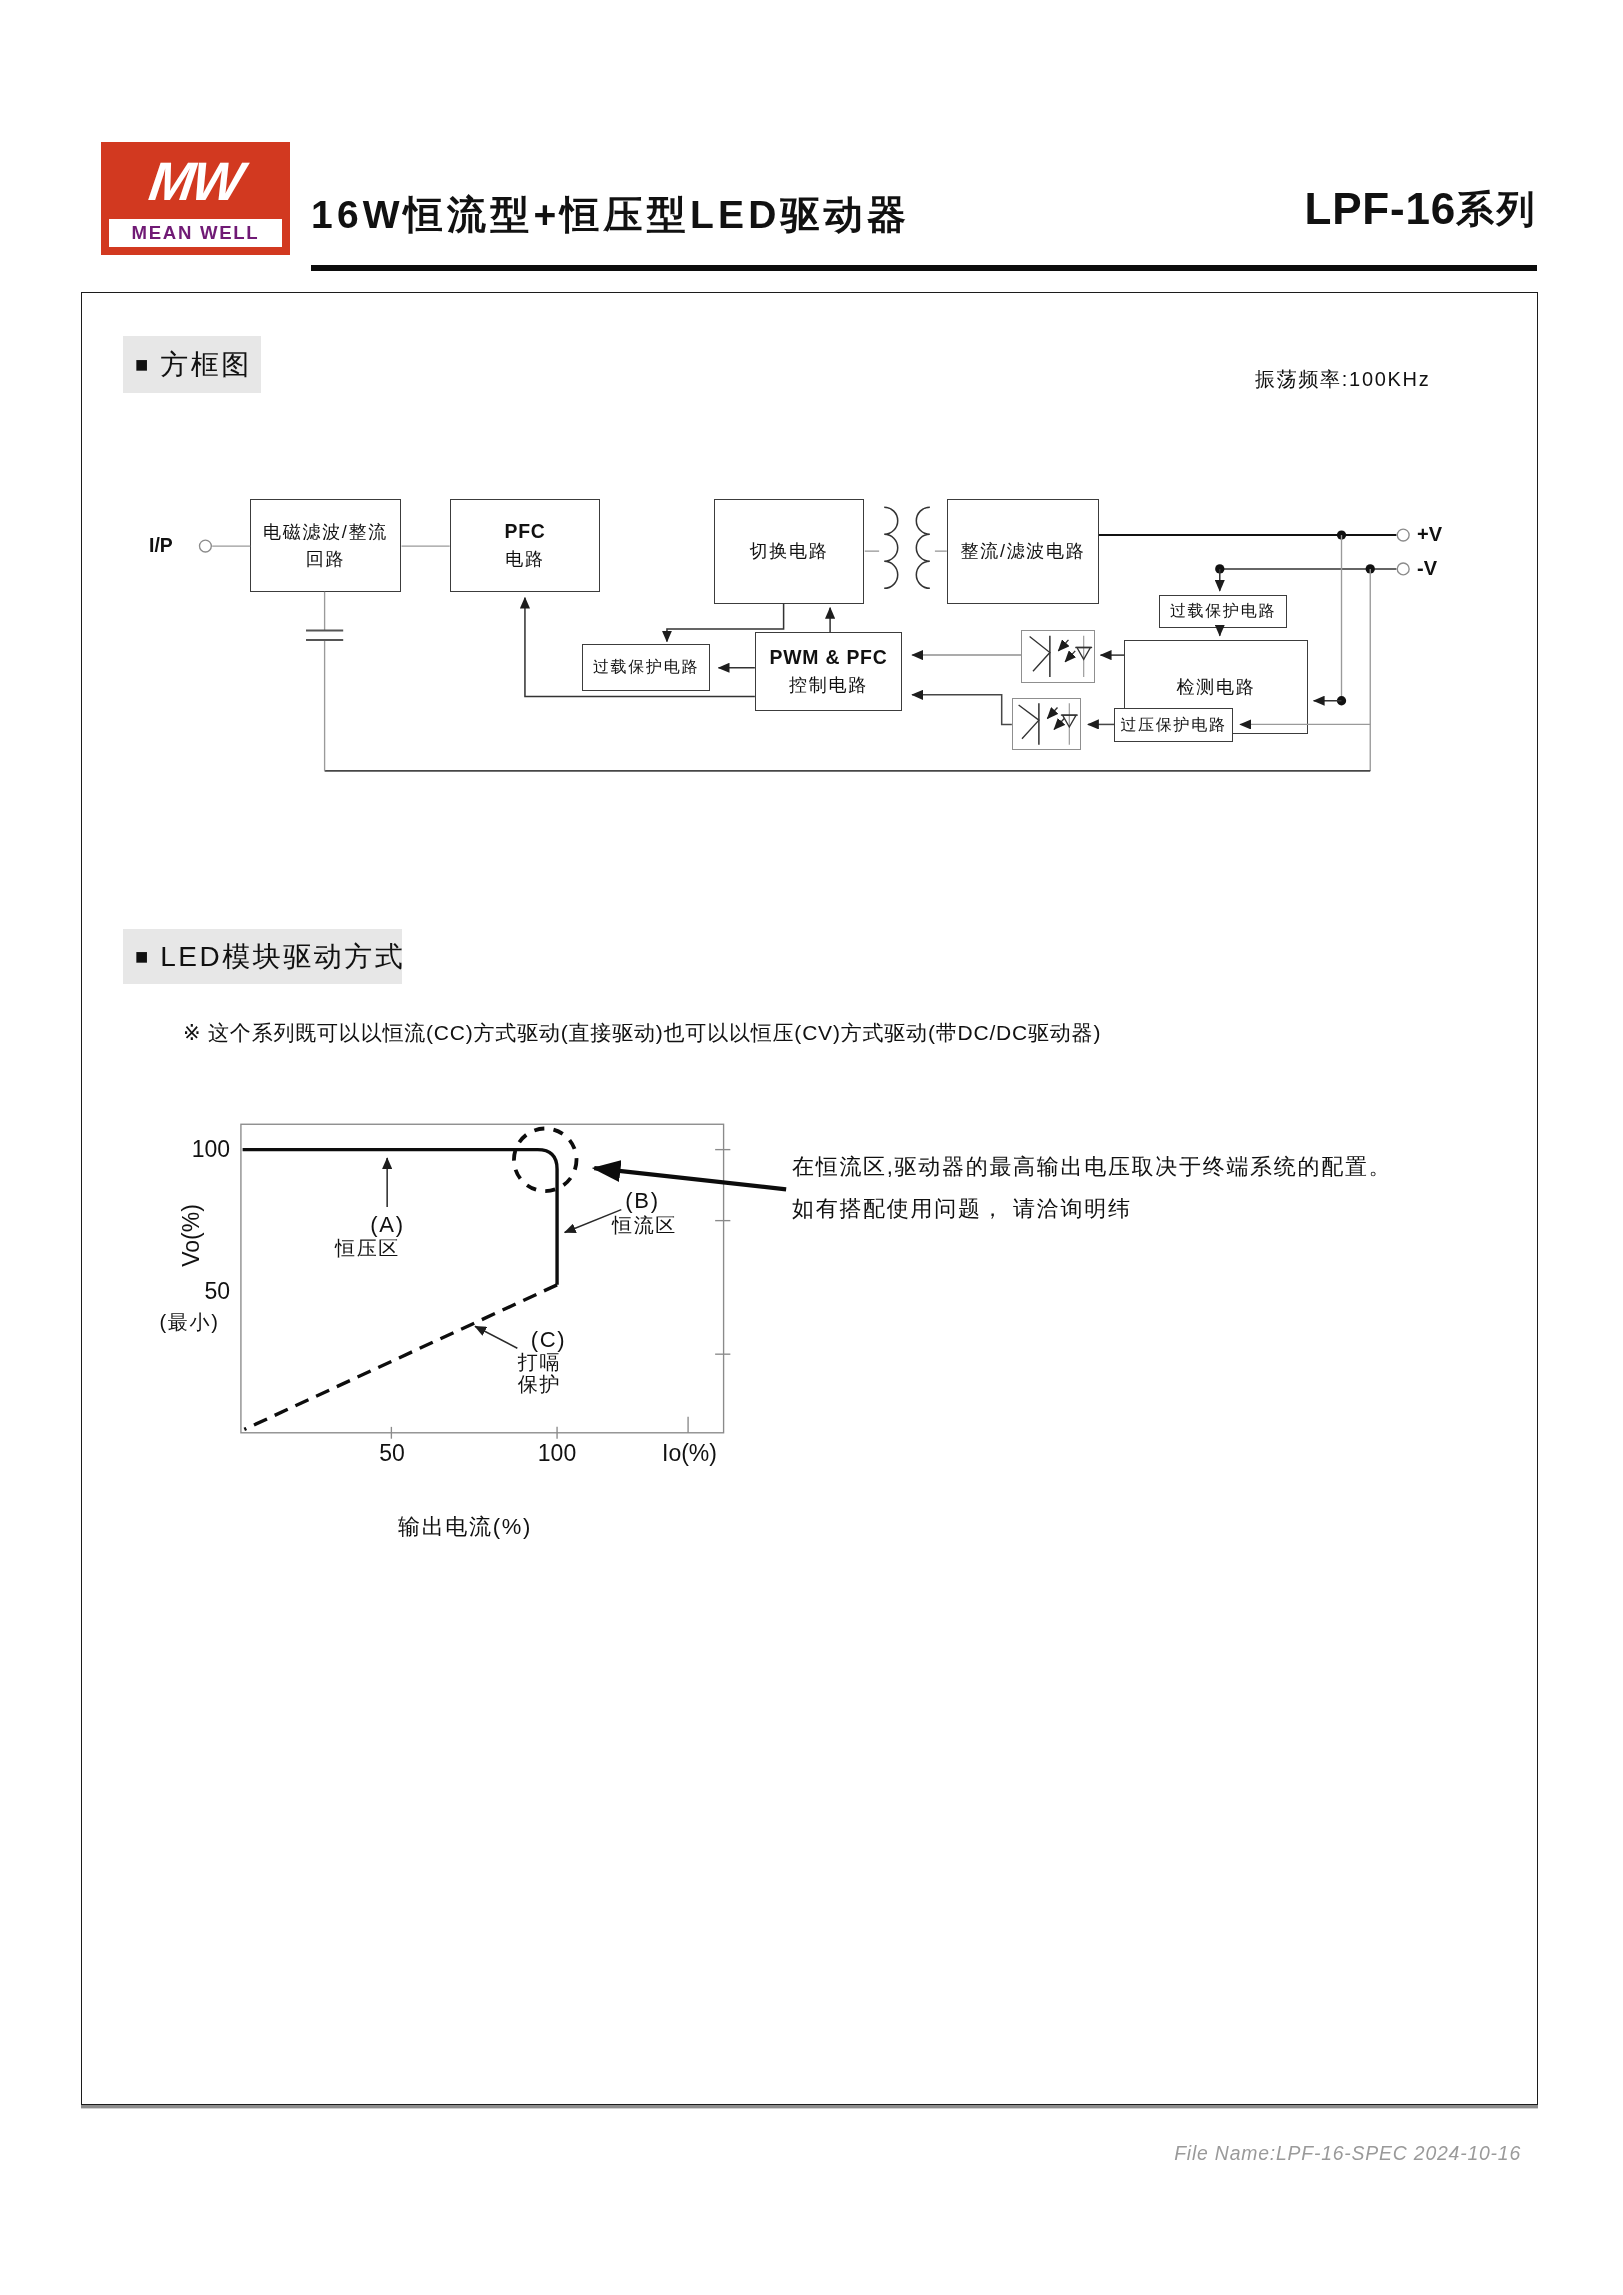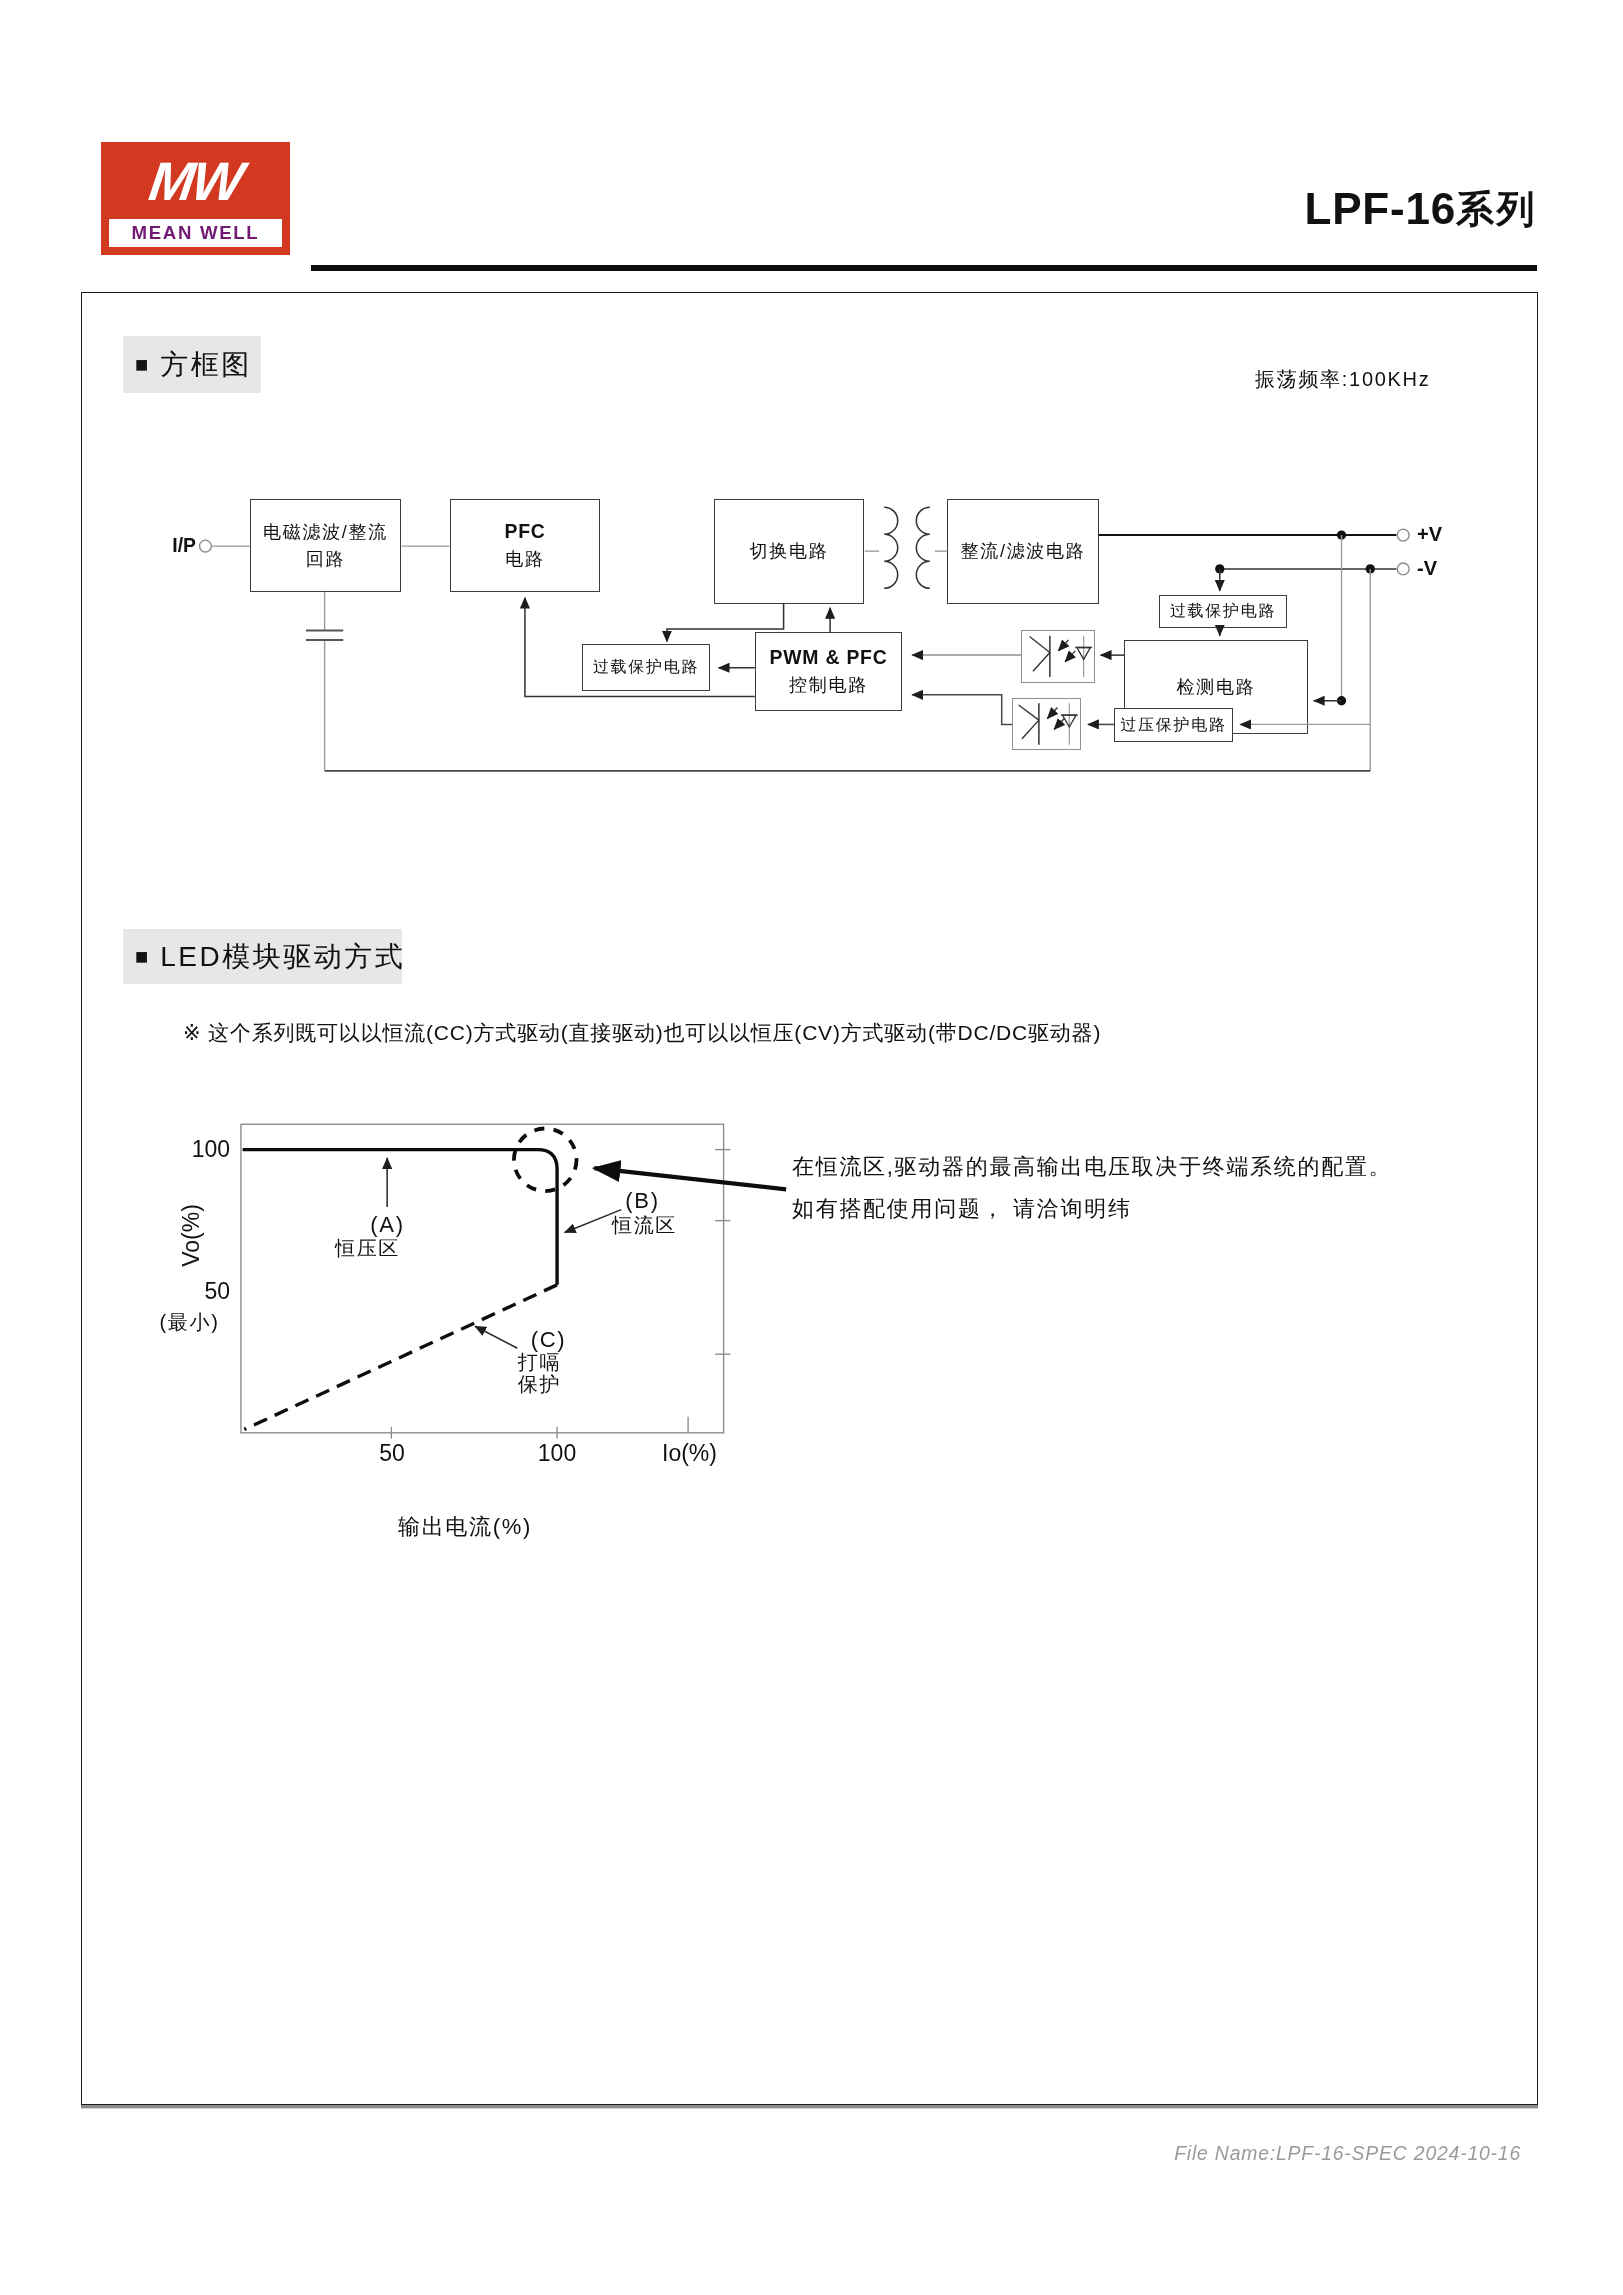--- a/index.html
+++ b/index.html
@@ -40,35 +40,36 @@
 </style>
 </head>
 <body>
 
 <div class="page">
 
   <div class="abs logo">
     <div class="logo-mw">MW</div>
     <div class="logo-band">MEAN WELL</div>
   </div>
+  <div class="abs page-title">16W恒流型+恒压型LED驱动器</div>
   <div class="abs series">
     <span class="code">LPF-16</span>
       <span class="suffix">系列</span>
   </div>
   <div class="abs title-rule"></div>
 
   <div class="abs content-box"></div>
 
   <div class="abs sec-head" style="left:123px;top:336px;width:138px;height:57px;">
     <span class="bullet">■</span>
     <span class="stitle">方框图</span>
   </div>
   <div class="abs osc" style="left:1255px;top:366px;">振荡频率:100KHz</div>
 
-  <div class="abs term" style="left:149px;top:534px;width:47px;text-align:right;font-size:19.4px;">I/P</div>
+  <div class="abs term" style="left:149px;top:534px;width:47px;text-align:left;font-size:19.4px;">I/P</div>
 
   <div class="abs blk" style="left:250px;top:499px;width:151px;height:93px;">
     <span class="l">电磁滤波/整流</span>
     <span class="l">回路</span>
   </div>
   <div class="abs blk" style="left:450px;top:499px;width:150px;height:93px;">
     <span class="lb">PFC</span>
     <span class="l">电路</span>
   </div>
   <div class="abs blk" style="left:947px;top:499px;width:152px;height:105px;">

